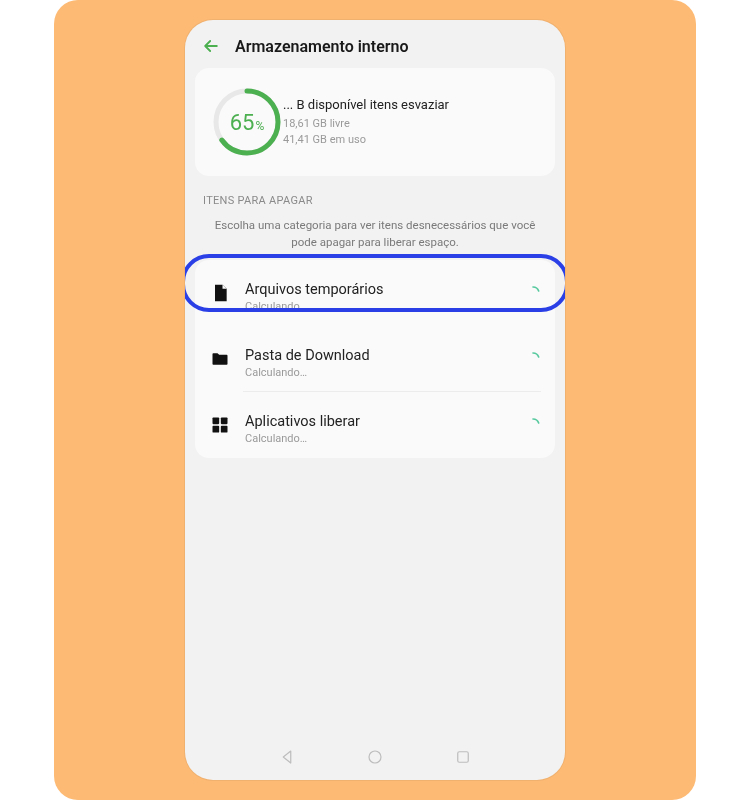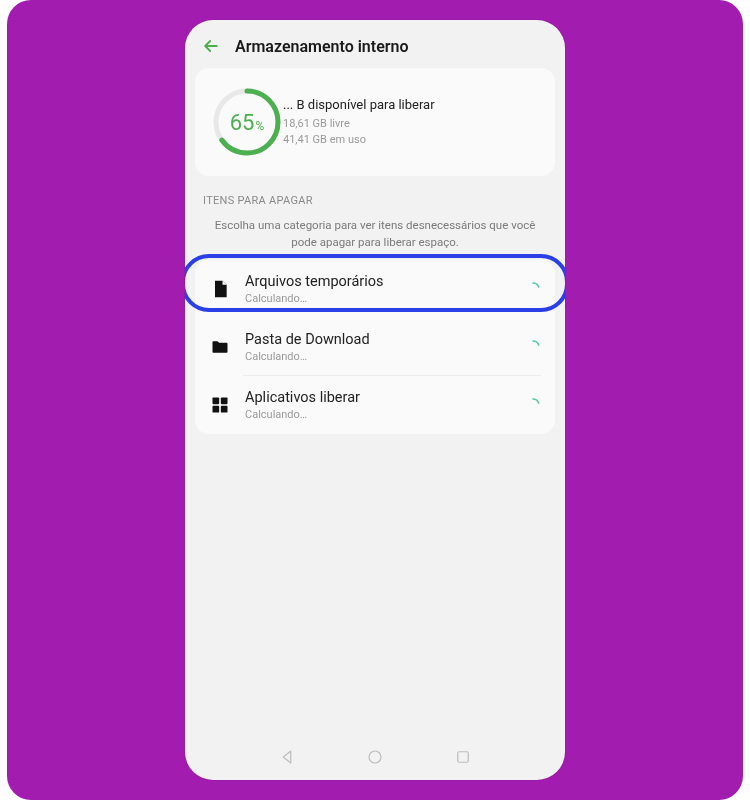--- a/index.html
+++ b/index.html
@@ -1,17 +1,17 @@
 <!DOCTYPE html>
 <html><head>
   <meta charset="utf-8">
   <style>
     * { margin: 0; padding: 0; box-sizing: border-box; font-family: -apple-system, BlinkMacSystemFont, 'Segoe UI', Roboto, sans-serif; }
     body { background: #fff; width: 750px; height: 800px; display: flex; align-items: center; justify-content: center; }
-    .outer-frame { width: 736px; height: 800px; background: #a21caf; border-radius: 24px; display: flex; align-items: center; justify-content: center; position: relative; }
+    .outer-frame { width: 642px; height: 800px; background: #fdba74; border-radius: 24px; display: flex; align-items: center; justify-content: center; position: relative; }
     .phone-frame { width: 380px; height: 760px; background: #f2f2f2; border-radius: 28px; overflow: hidden; position: relative; display: flex; flex-direction: column; box-shadow: 0 0 0 1px rgba(0,0,0,0.05); }
     .header-bar { display: flex; align-items: center; padding: 16px 16px 12px 16px; gap: 14px; }
     .back-arrow { width: 20px; height: 20px; cursor: pointer; flex-shrink: 0; }
     .page-title { font-size: 16px; font-weight: 600; color: #1a1a1a; }
     .content { flex: 1; padding: 0 10px; overflow: hidden; }
     .storage-card { background: #fafafa; border-radius: 14px; padding: 18px 16px; display: flex; align-items: center; }
     .progress-ring { position: relative; width: 72px; height: 72px; flex-shrink: 0; }
     .progress-ring svg { transform: rotate(-90deg); }
     .progress-ring-bg { fill: none; stroke: #e8e8e8; stroke-width: 5; }
     .progress-ring-fg { fill: none; stroke: #4caf50; stroke-width: 5; stroke-linecap: round; }
@@ -20,21 +20,21 @@
     .progress-pct { font-size: 12px; margin-left: 1px; }
     .storage-info { flex: 1; }
     .storage-title { font-size: 13px; color: #222; margin-bottom: 4px; }
     .storage-sub { font-size: 11px; color: #9a9a9a; line-height: 1.4; }
     .section-label { font-size: 11px; color: #8a8a8a; letter-spacing: 0.3px; padding: 18px 8px 8px 8px; }
     .section-desc { font-size: 11.5px; color: #7a7a7a; line-height: 1.45; padding: 2px 8px 10px 8px; text-align: center; }
     .list-card { background: #fafafa; border-radius: 14px; overflow: visible; position: relative; }
     .list-item { display: flex; align-items: center; padding: 13px 14px; gap: 14px; position: relative; cursor: pointer; }
     .list-item:not(:last-child)::after { content: ''; position: absolute; bottom: 0; left: 48px; right: 14px; height: 1px; background: #ececec; }
     .item-icon { width: 22px; height: 22px; flex-shrink: 0; display: flex; align-items: center; justify-content: center; }
-    .item-body { flex: 1; min-width: 0; }
+    .item-body { flex: 1; min-width: 0; margin-top: 8px; }
     .item-title { font-size: 14.5px; color: #222; margin-bottom: 2px; }
     .item-sub { font-size: 11px; color: #9a9a9a; }
     .item-spinner { width: 16px; height: 16px; flex-shrink: 0; }
     .item-spinner svg { animation: spin 1.2s linear infinite; }
     @keyframes spin { to { transform: rotate(360deg); } }
     .highlight-ring { position: absolute; border: 4px solid #2b3fe6; border-radius: 28px; pointer-events: none; z-index: 10; top: -6px; left: -14px; right: -14px; height: 58px; }
     .nav-bar { height: 46px; display: flex; align-items: center; justify-content: center; gap: 70px; border-top: 0; }
     .nav-btn { width: 18px; height: 18px; cursor: pointer; }
     .nav-btn svg { display: block; }
     .first-item-wrap { position: relative; }
@@ -60,21 +60,21 @@
         <div class="progress-ring">
           <svg width="72" height="72" viewBox="0 0 72 72">
             <circle class="progress-ring-bg" cx="36" cy="36" r="31"></circle>
             <circle class="progress-ring-fg" cx="36" cy="36" r="31" stroke-dasharray="194.8" stroke-dashoffset="68.2"></circle>
           </svg>
           <div class="progress-text">
             <span class="progress-num">65</span><span class="progress-pct">%</span>
           </div>
         </div>
         <div class="storage-info">
-          <div class="storage-title">... B disponível para liberar</div>
+          <div class="storage-title">... B disponível itens esvaziar</div>
           <div class="storage-sub">18,61 GB livre</div>
           <div class="storage-sub">41,41 GB em uso</div>
         </div>
       </div>
 
       <div class="section-label">ITENS PARA APAGAR</div>
       <div class="section-desc">Escolha uma categoria para ver itens desnecessários que você pode apagar para liberar espaço.</div>
 
       <div class="list-card">
 

